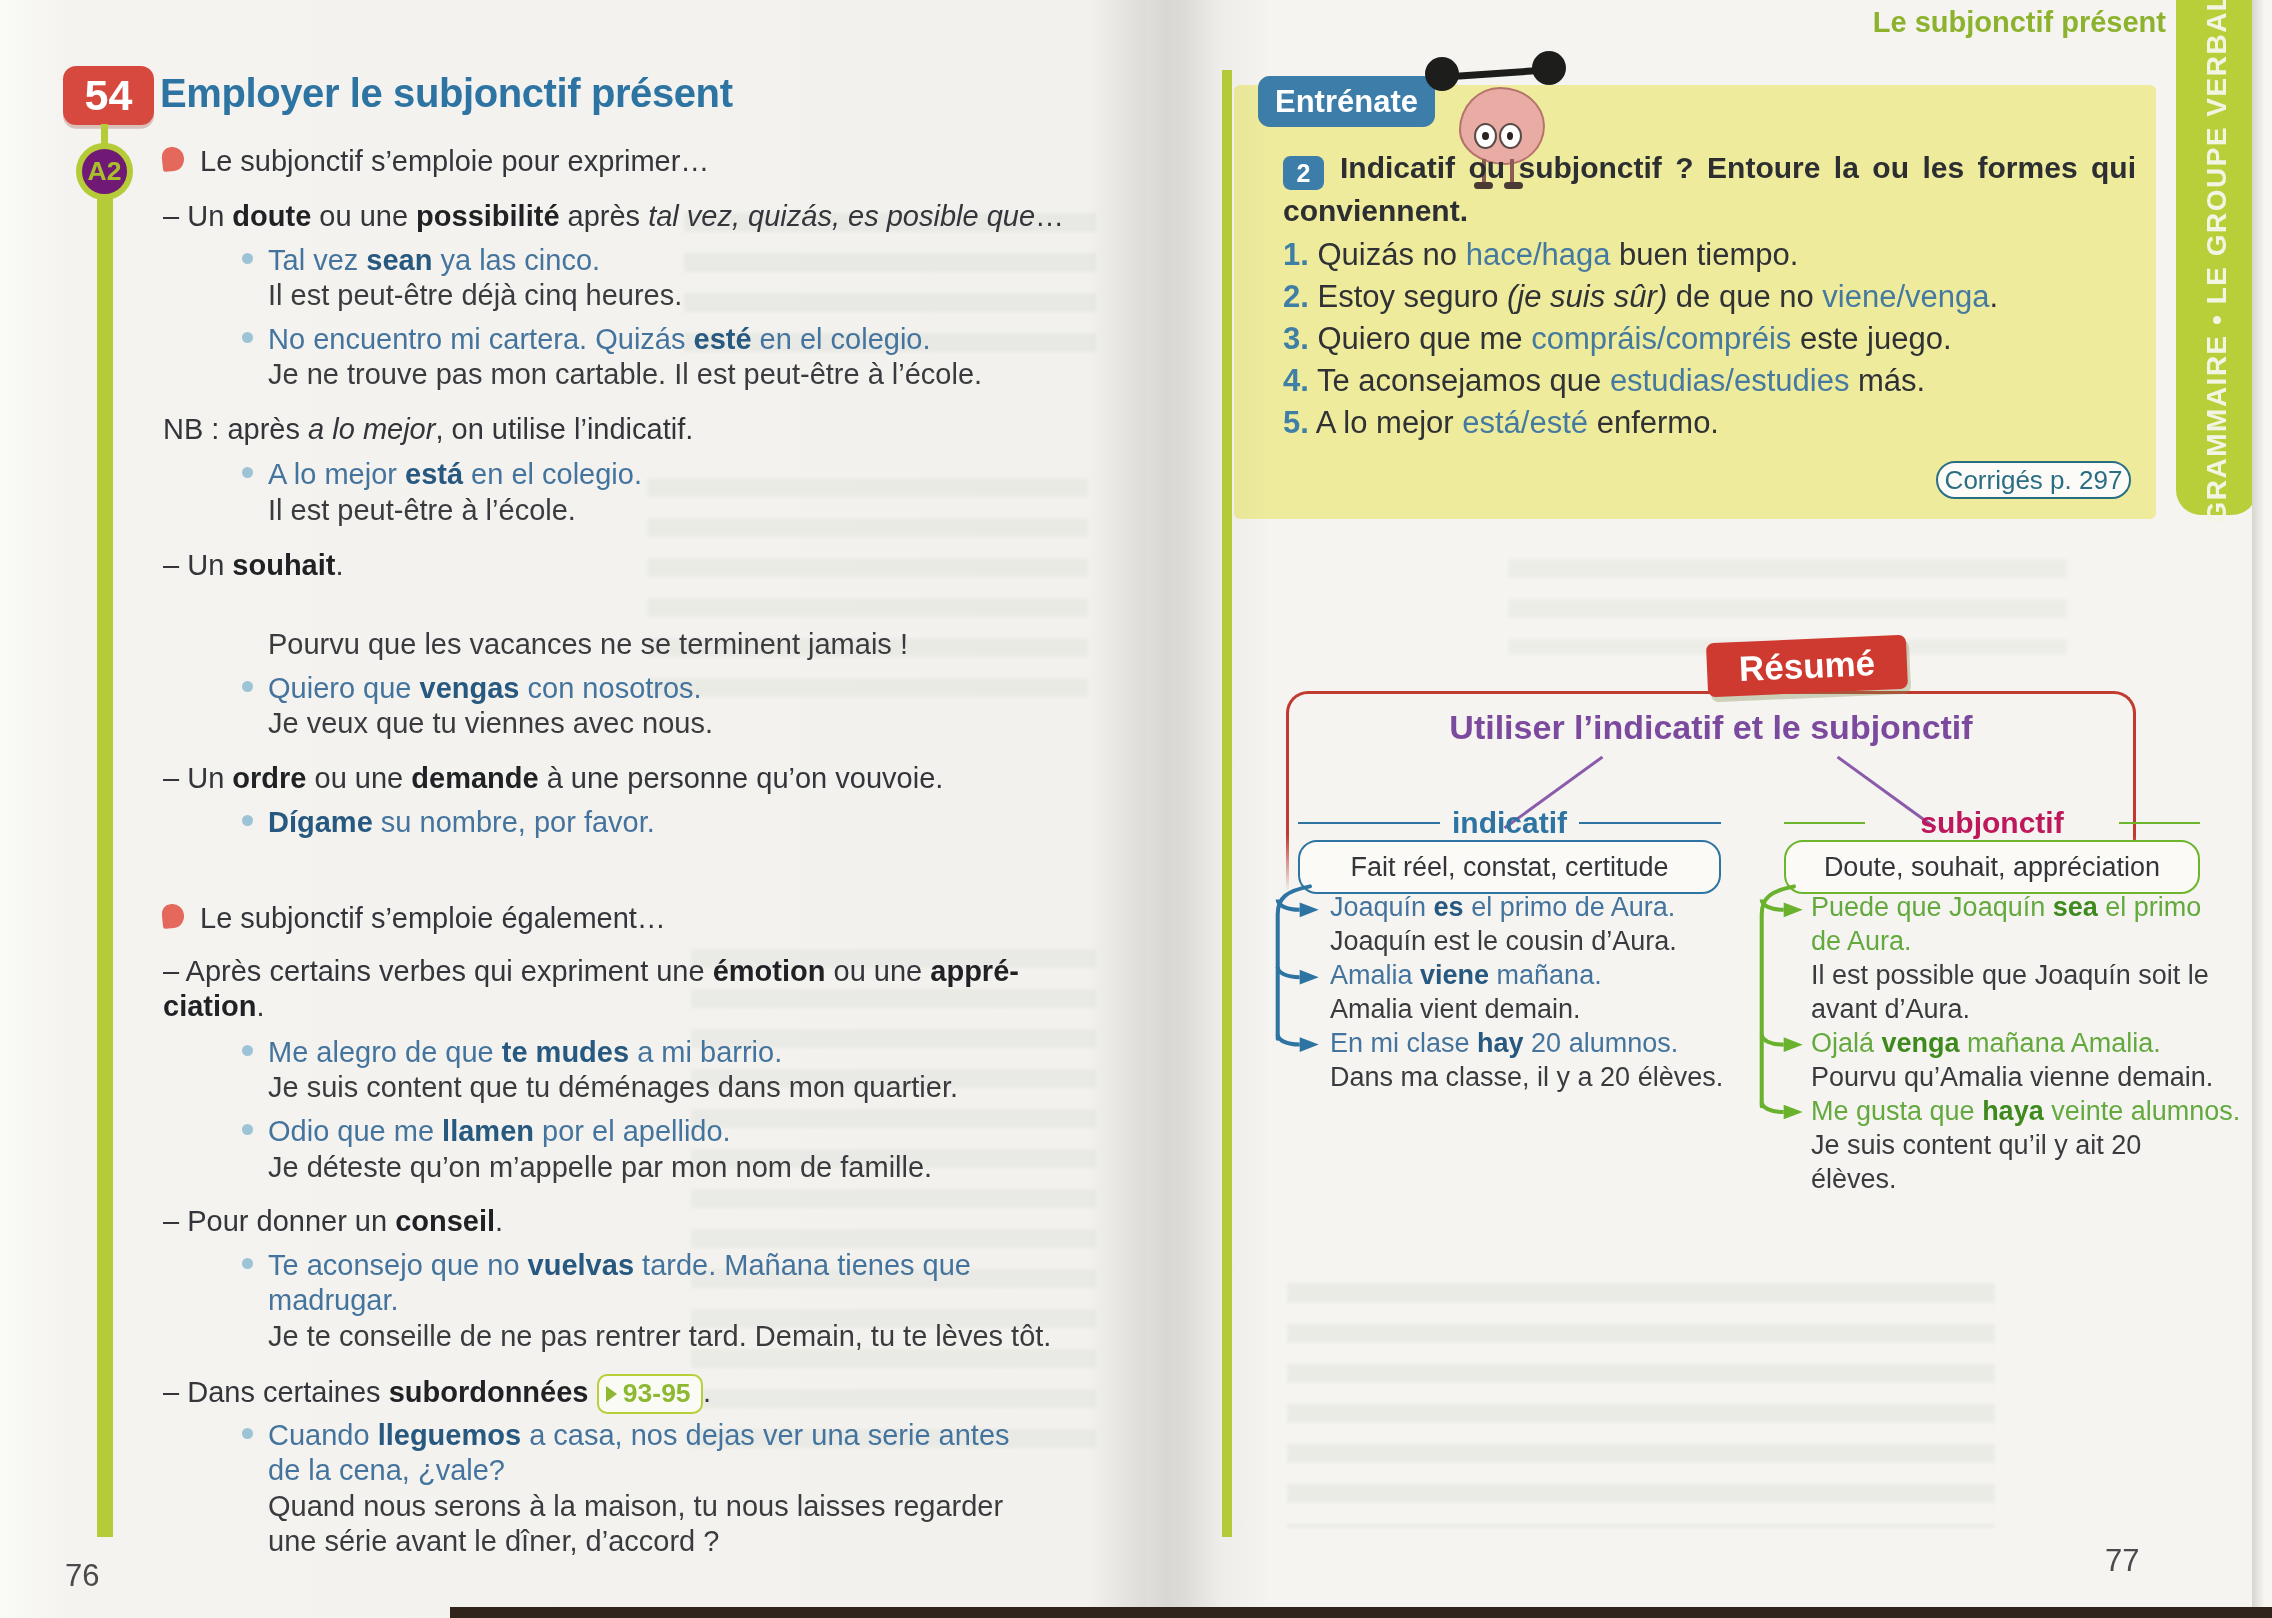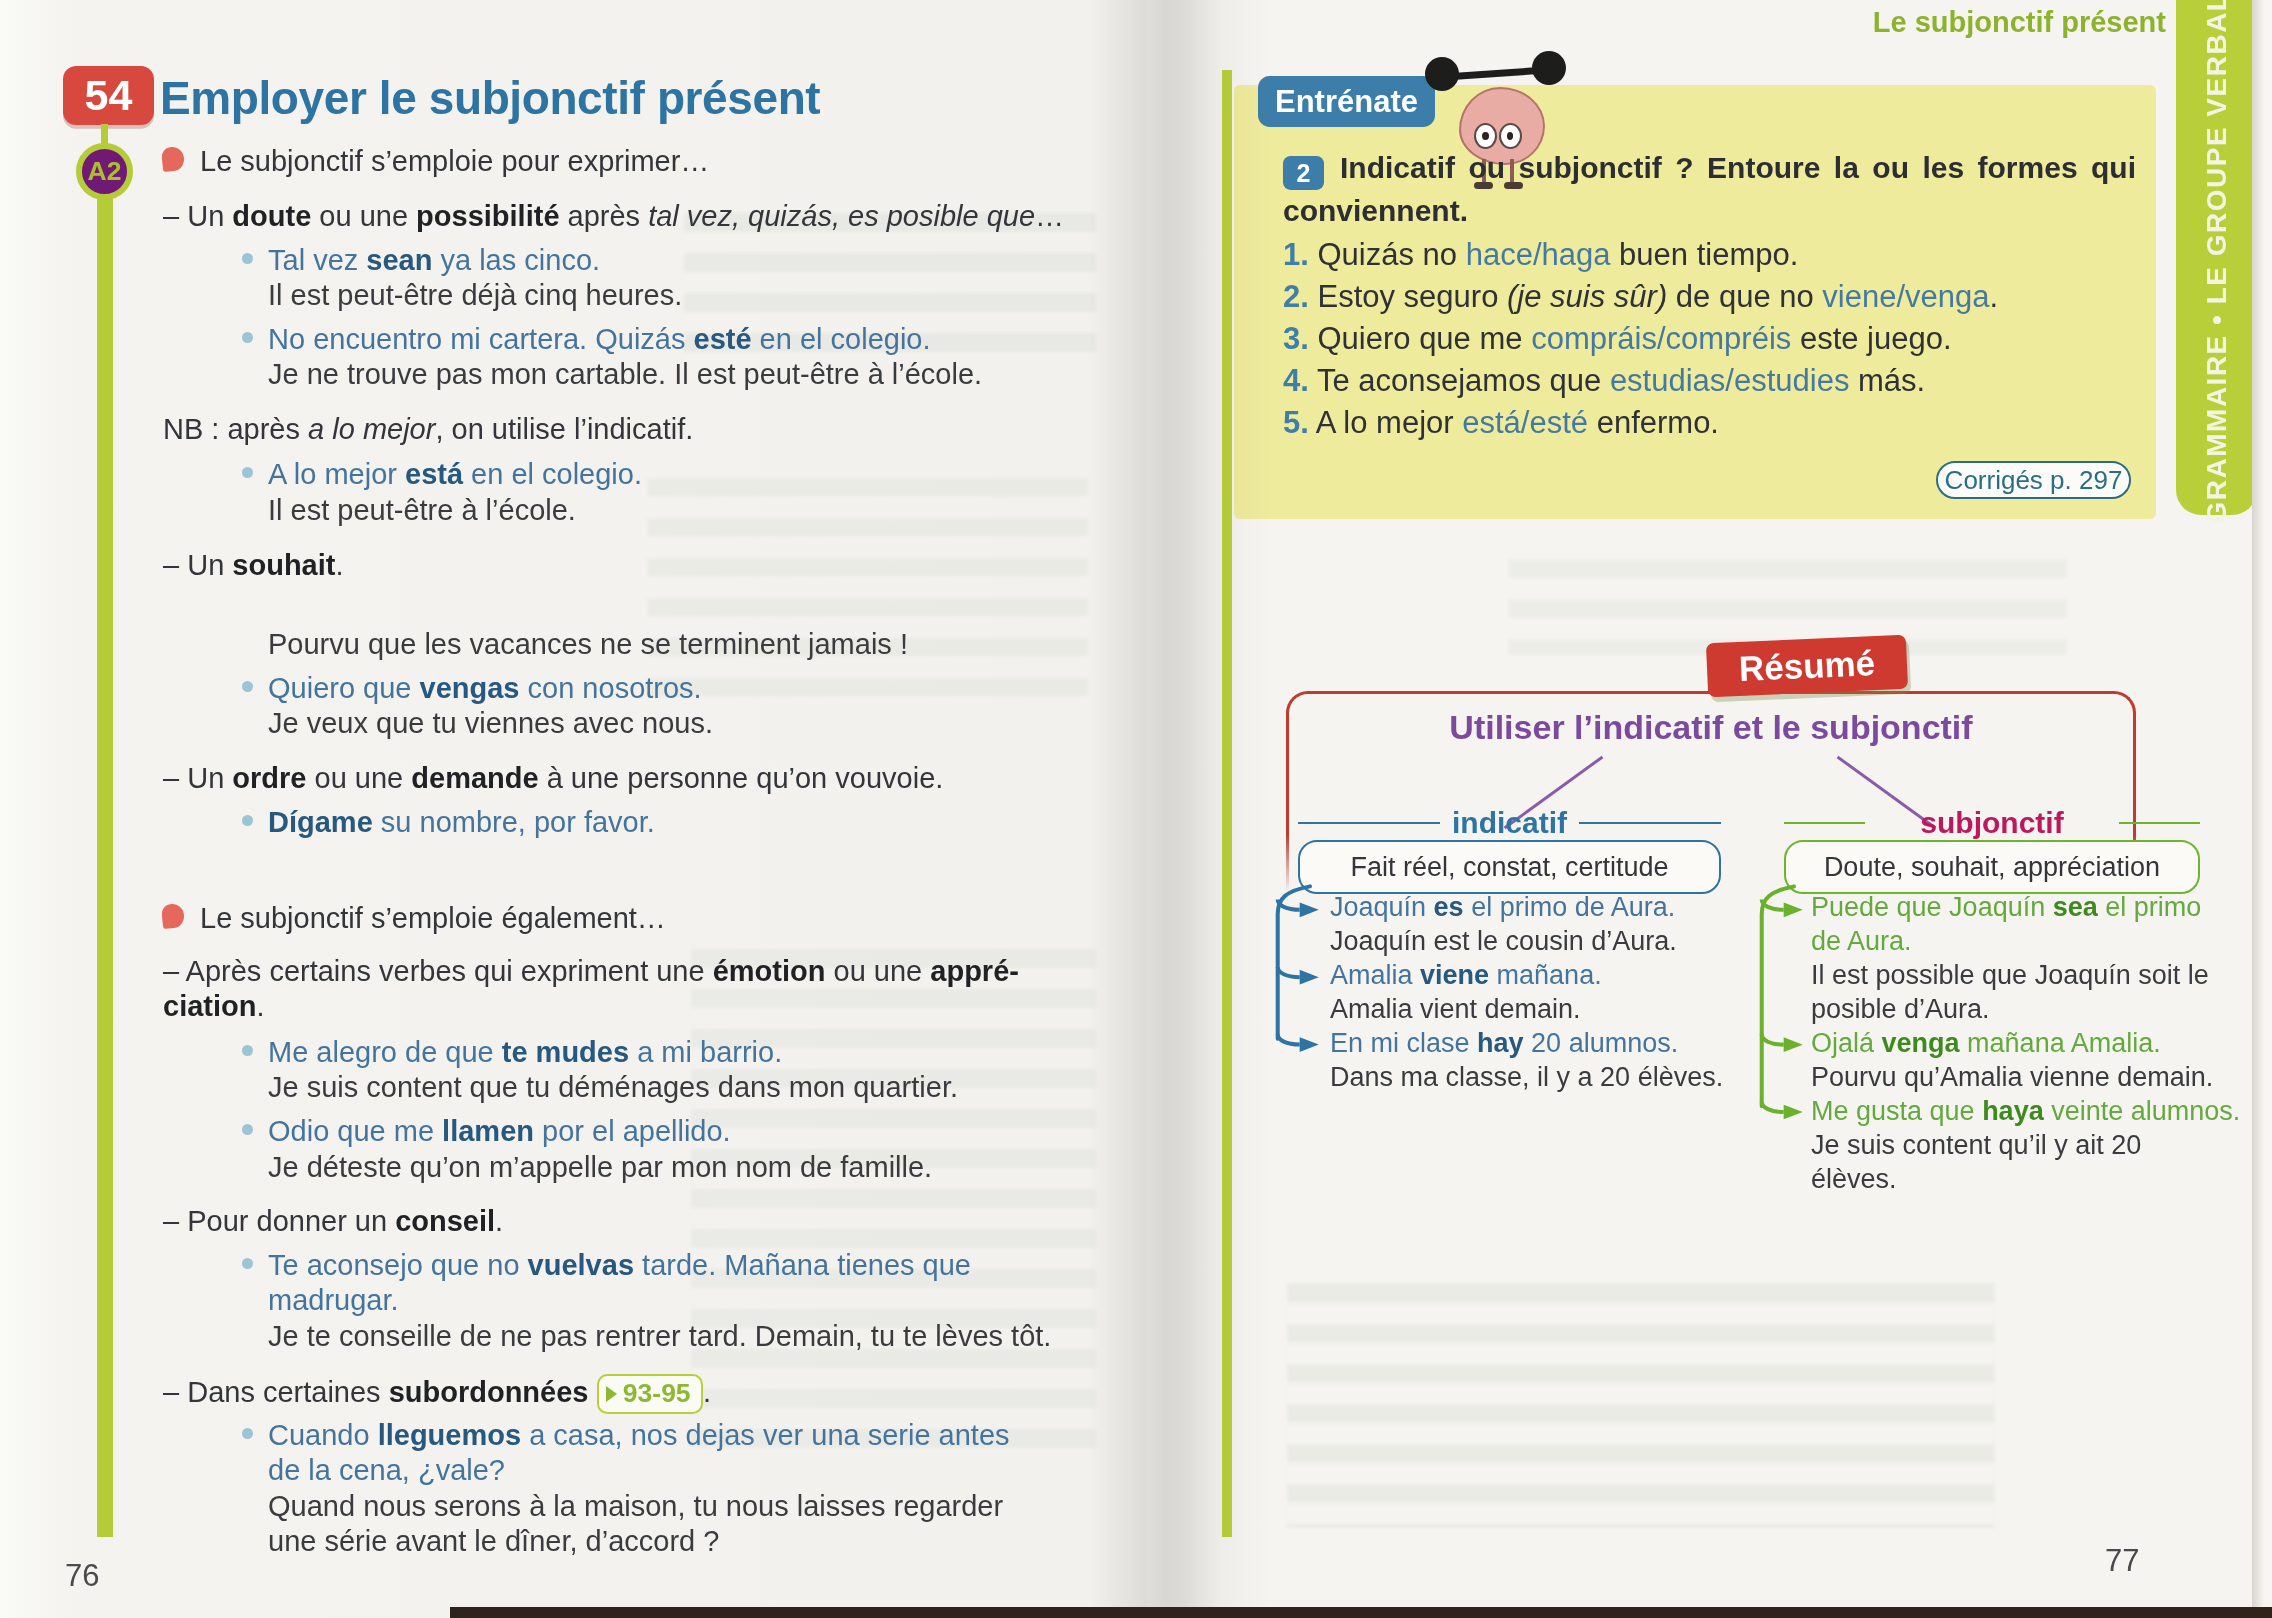--- a/index.html
+++ b/index.html
@@ -18,21 +18,21 @@
          background:repeating-linear-gradient(180deg,#44604a 0 19px,transparent 19px 40px);}
   
   .unit-badge{left:63px;top:66px;width:91px;height:59px;background:#d7493f;border-radius:13.2px;
               color:#fff;font-size:43px;font-weight:bold;display:flex;align-items:center;justify-content:center;
               box-shadow:0 3.7px 0 rgba(140,40,30,.25);}
   .level-stem{left:101px;top:124px;width:7.4px;height:23.5px;background:#b5cb37;}
   .level-circle{left:76px;top:143px;width:57px;height:57px;border-radius:50%;border:6.6px solid #b5cb37;
                 background:#701a75;box-sizing:border-box;display:flex;align-items:center;justify-content:center;
                 color:#a9c02c;font-weight:bold;font-size:26.5px;}
   .green-line-left{left:97px;top:197px;width:16px;height:1340px;background:#b5cb37;}
-  .page-title{left:160px;top:71px;font-size:46px;font-weight:bold;color:#2e74a3;letter-spacing:-0.4px;white-space:nowrap;}
+  .page-title{left:160px;top:71px;font-size:40px;font-weight:bold;color:#2e74a3;letter-spacing:-0.4px;white-space:nowrap;}
   .page-num{font-size:31px;color:#4a4a4c;}
   
   .ln{position:absolute;white-space:nowrap;font-size:29px;line-height:34px;}
   .ln.dash{left:163px;color:#33353a;}
   .ln.intro{left:200px;color:#33353a;}
   .ln.es{left:268px;color:#44749e;}
   .ln.fr{left:268px;color:#3a3b3f;}
   .dot{position:absolute;left:-26.5px;top:10.3px;width:11px;height:11px;border-radius:50%;background:#9dc3d6;}
   .nib{position:absolute;left:-38px;top:2.9px;width:22px;height:23.5px;background:#e4695c;
        border-radius:45% 55% 55% 12%;transform:rotate(-6deg);}
@@ -251,21 +251,21 @@
     <div class="rl fr"><span><span>Joaquín est le cousin d’Aura.</span></span></div>
     <div class="rl es"><span><span>Amalia </span><span class="seg-v">viene</span><span> mañana.</span></span></div>
     <div class="rl fr"><span><span>Amalia vient demain.</span></span></div>
     <div class="rl es"><span><span>En mi clase </span><span class="seg-v">hay</span><span> 20 alumnos.</span></span></div>
     <div class="rl fr"><span><span>Dans ma classe, il y a 20 élèves.</span></span></div>
   </div>
   <div class="rcol col-sub" style="left:1811px;top:890px;">
     <div class="rl es"><span><span>Puede que Joaquín </span><span class="seg-v">sea</span><span> el primo</span></span></div>
     <div class="rl es"><span><span>de Aura.</span></span></div>
     <div class="rl fr"><span><span>Il est possible que Joaquín soit le</span></span></div>
-    <div class="rl fr"><span><span>posible d’Aura.</span></span></div>
+    <div class="rl fr"><span><span>avant d’Aura.</span></span></div>
     <div class="rl es"><span><span>Ojalá </span><span class="seg-v">venga</span><span> mañana Amalia.</span></span></div>
     <div class="rl fr"><span><span>Pourvu qu’Amalia vienne demain.</span></span></div>
     <div class="rl es"><span><span>Me gusta que </span><span class="seg-v">haya</span><span> veinte alumnos.</span></span></div>
     <div class="rl fr"><span><span>Je suis content qu’il y ait 20</span></span></div>
     <div class="rl fr"><span><span>élèves.</span></span></div>
   </div>
 
   <div class="abs page-num" style="left:2105px;top:1543px;">77</div>
 
   <div class="abs tab-vert">

